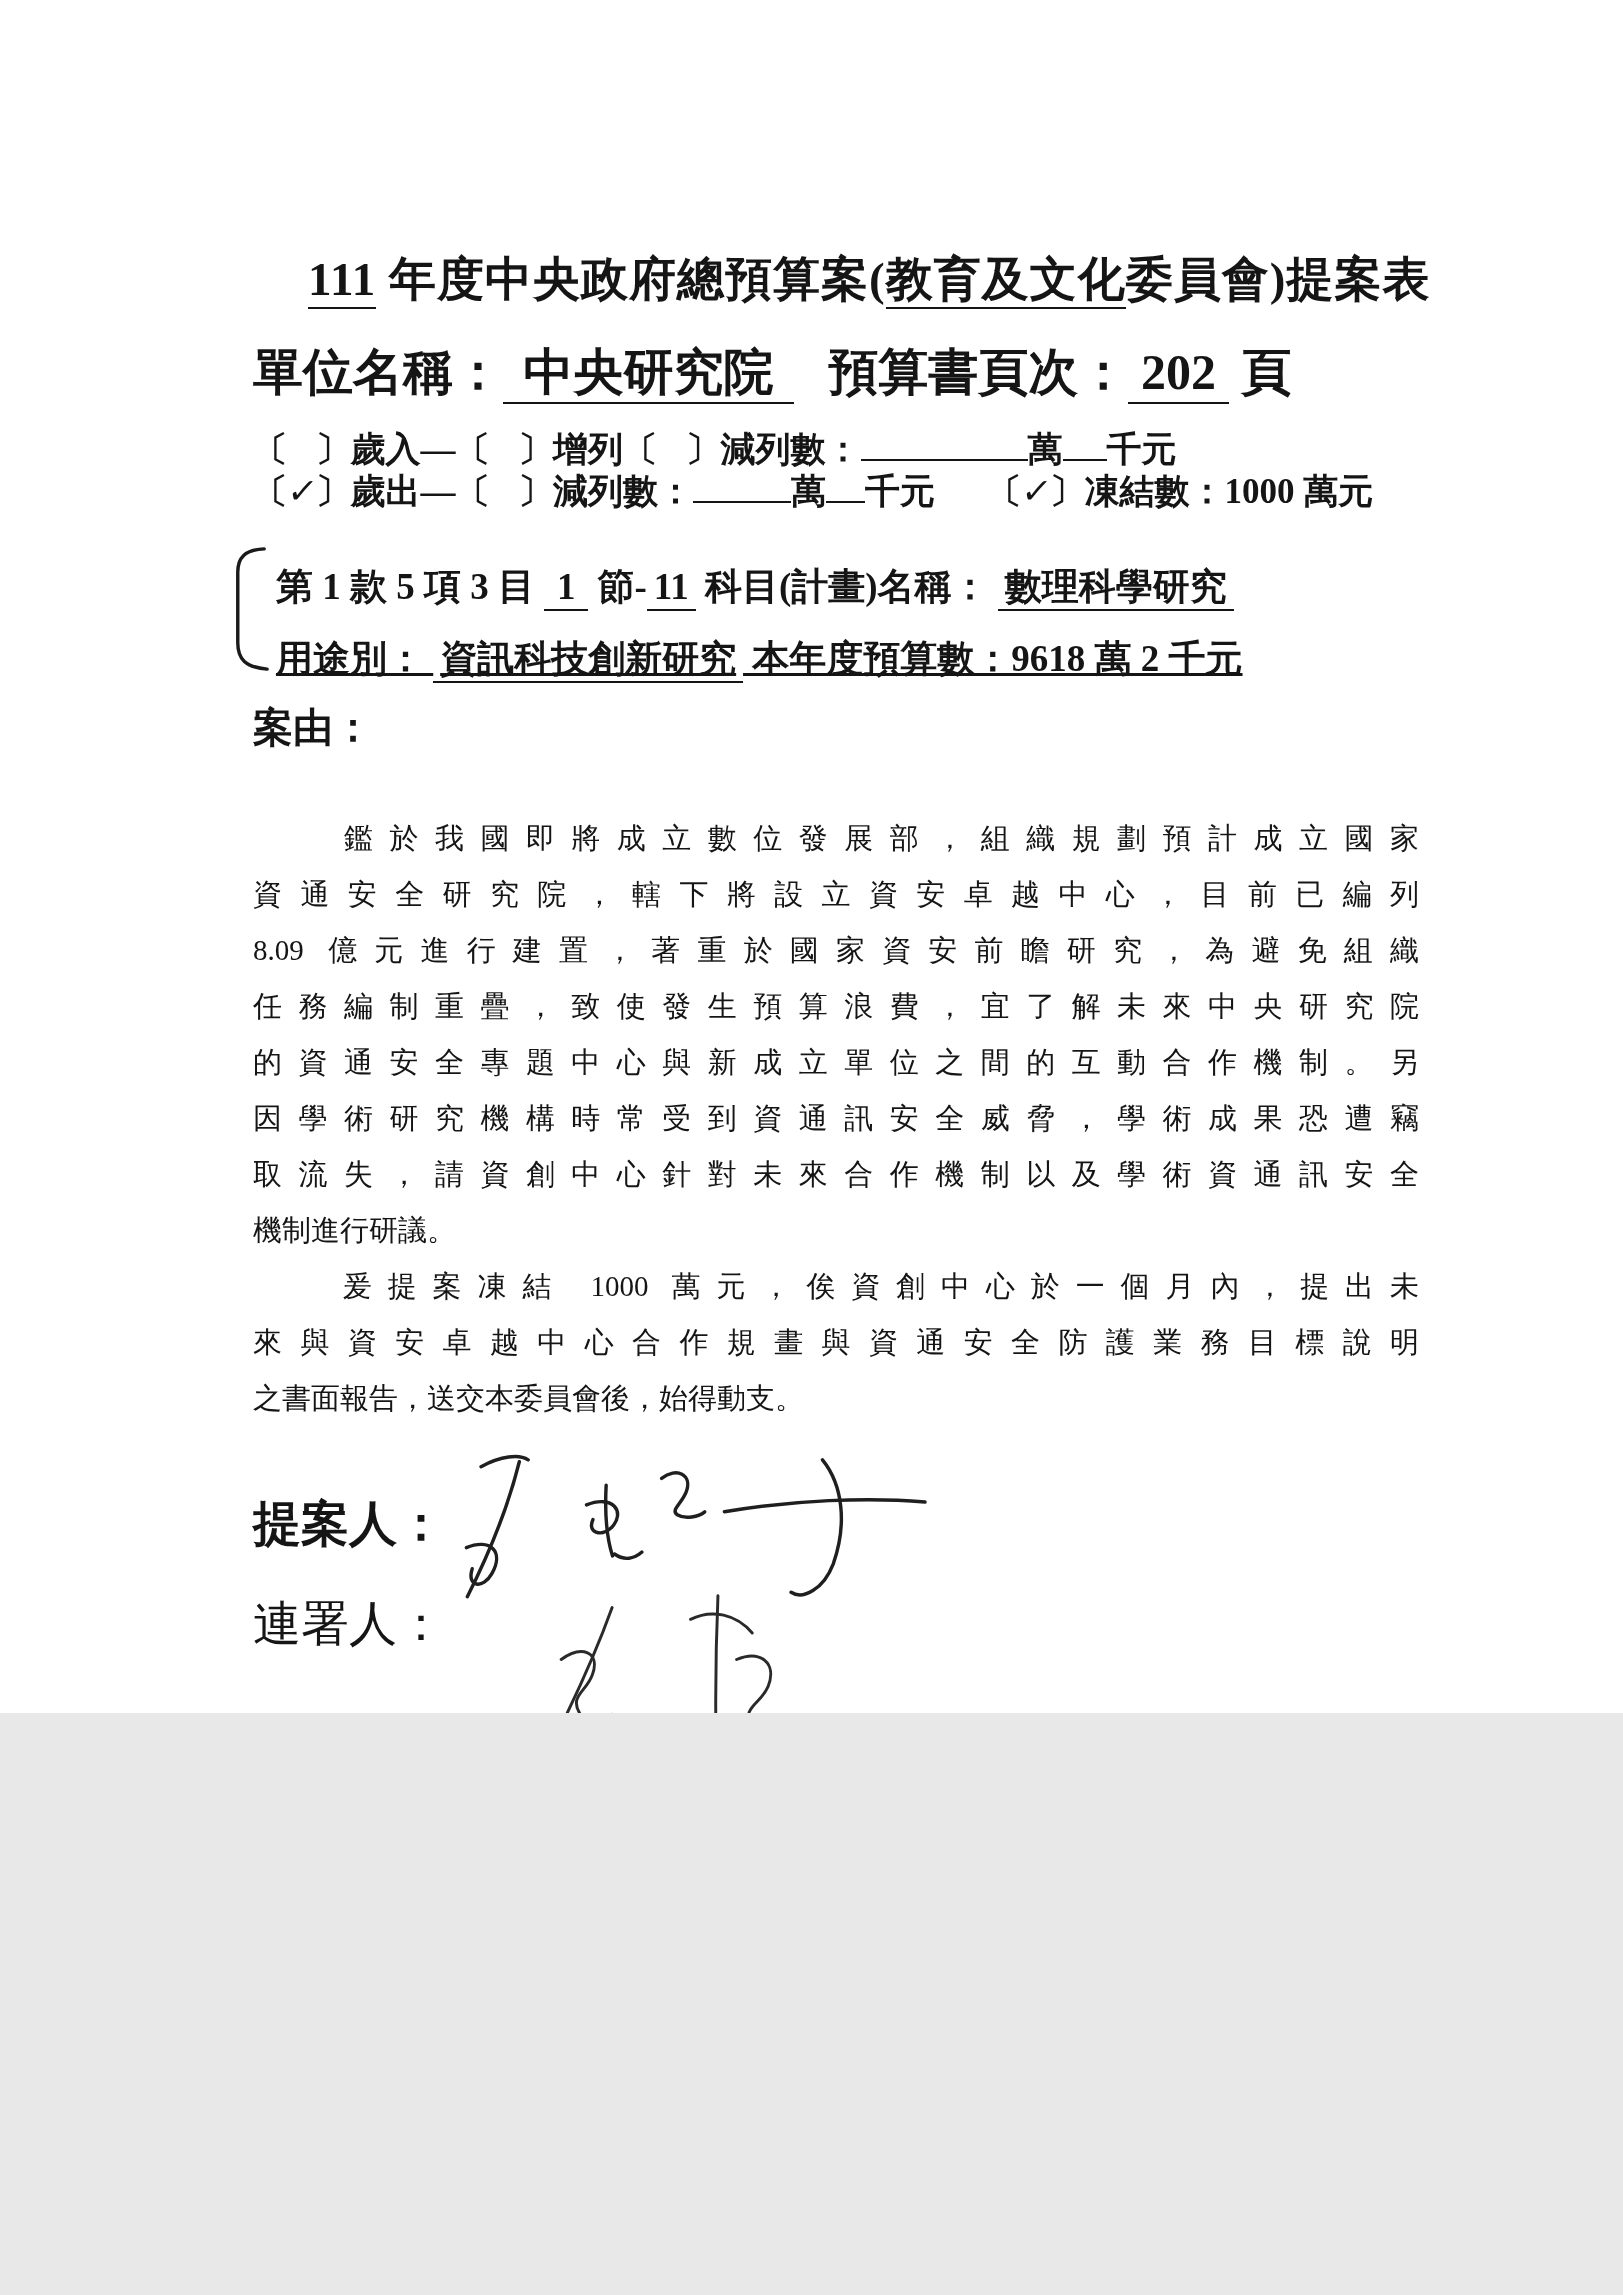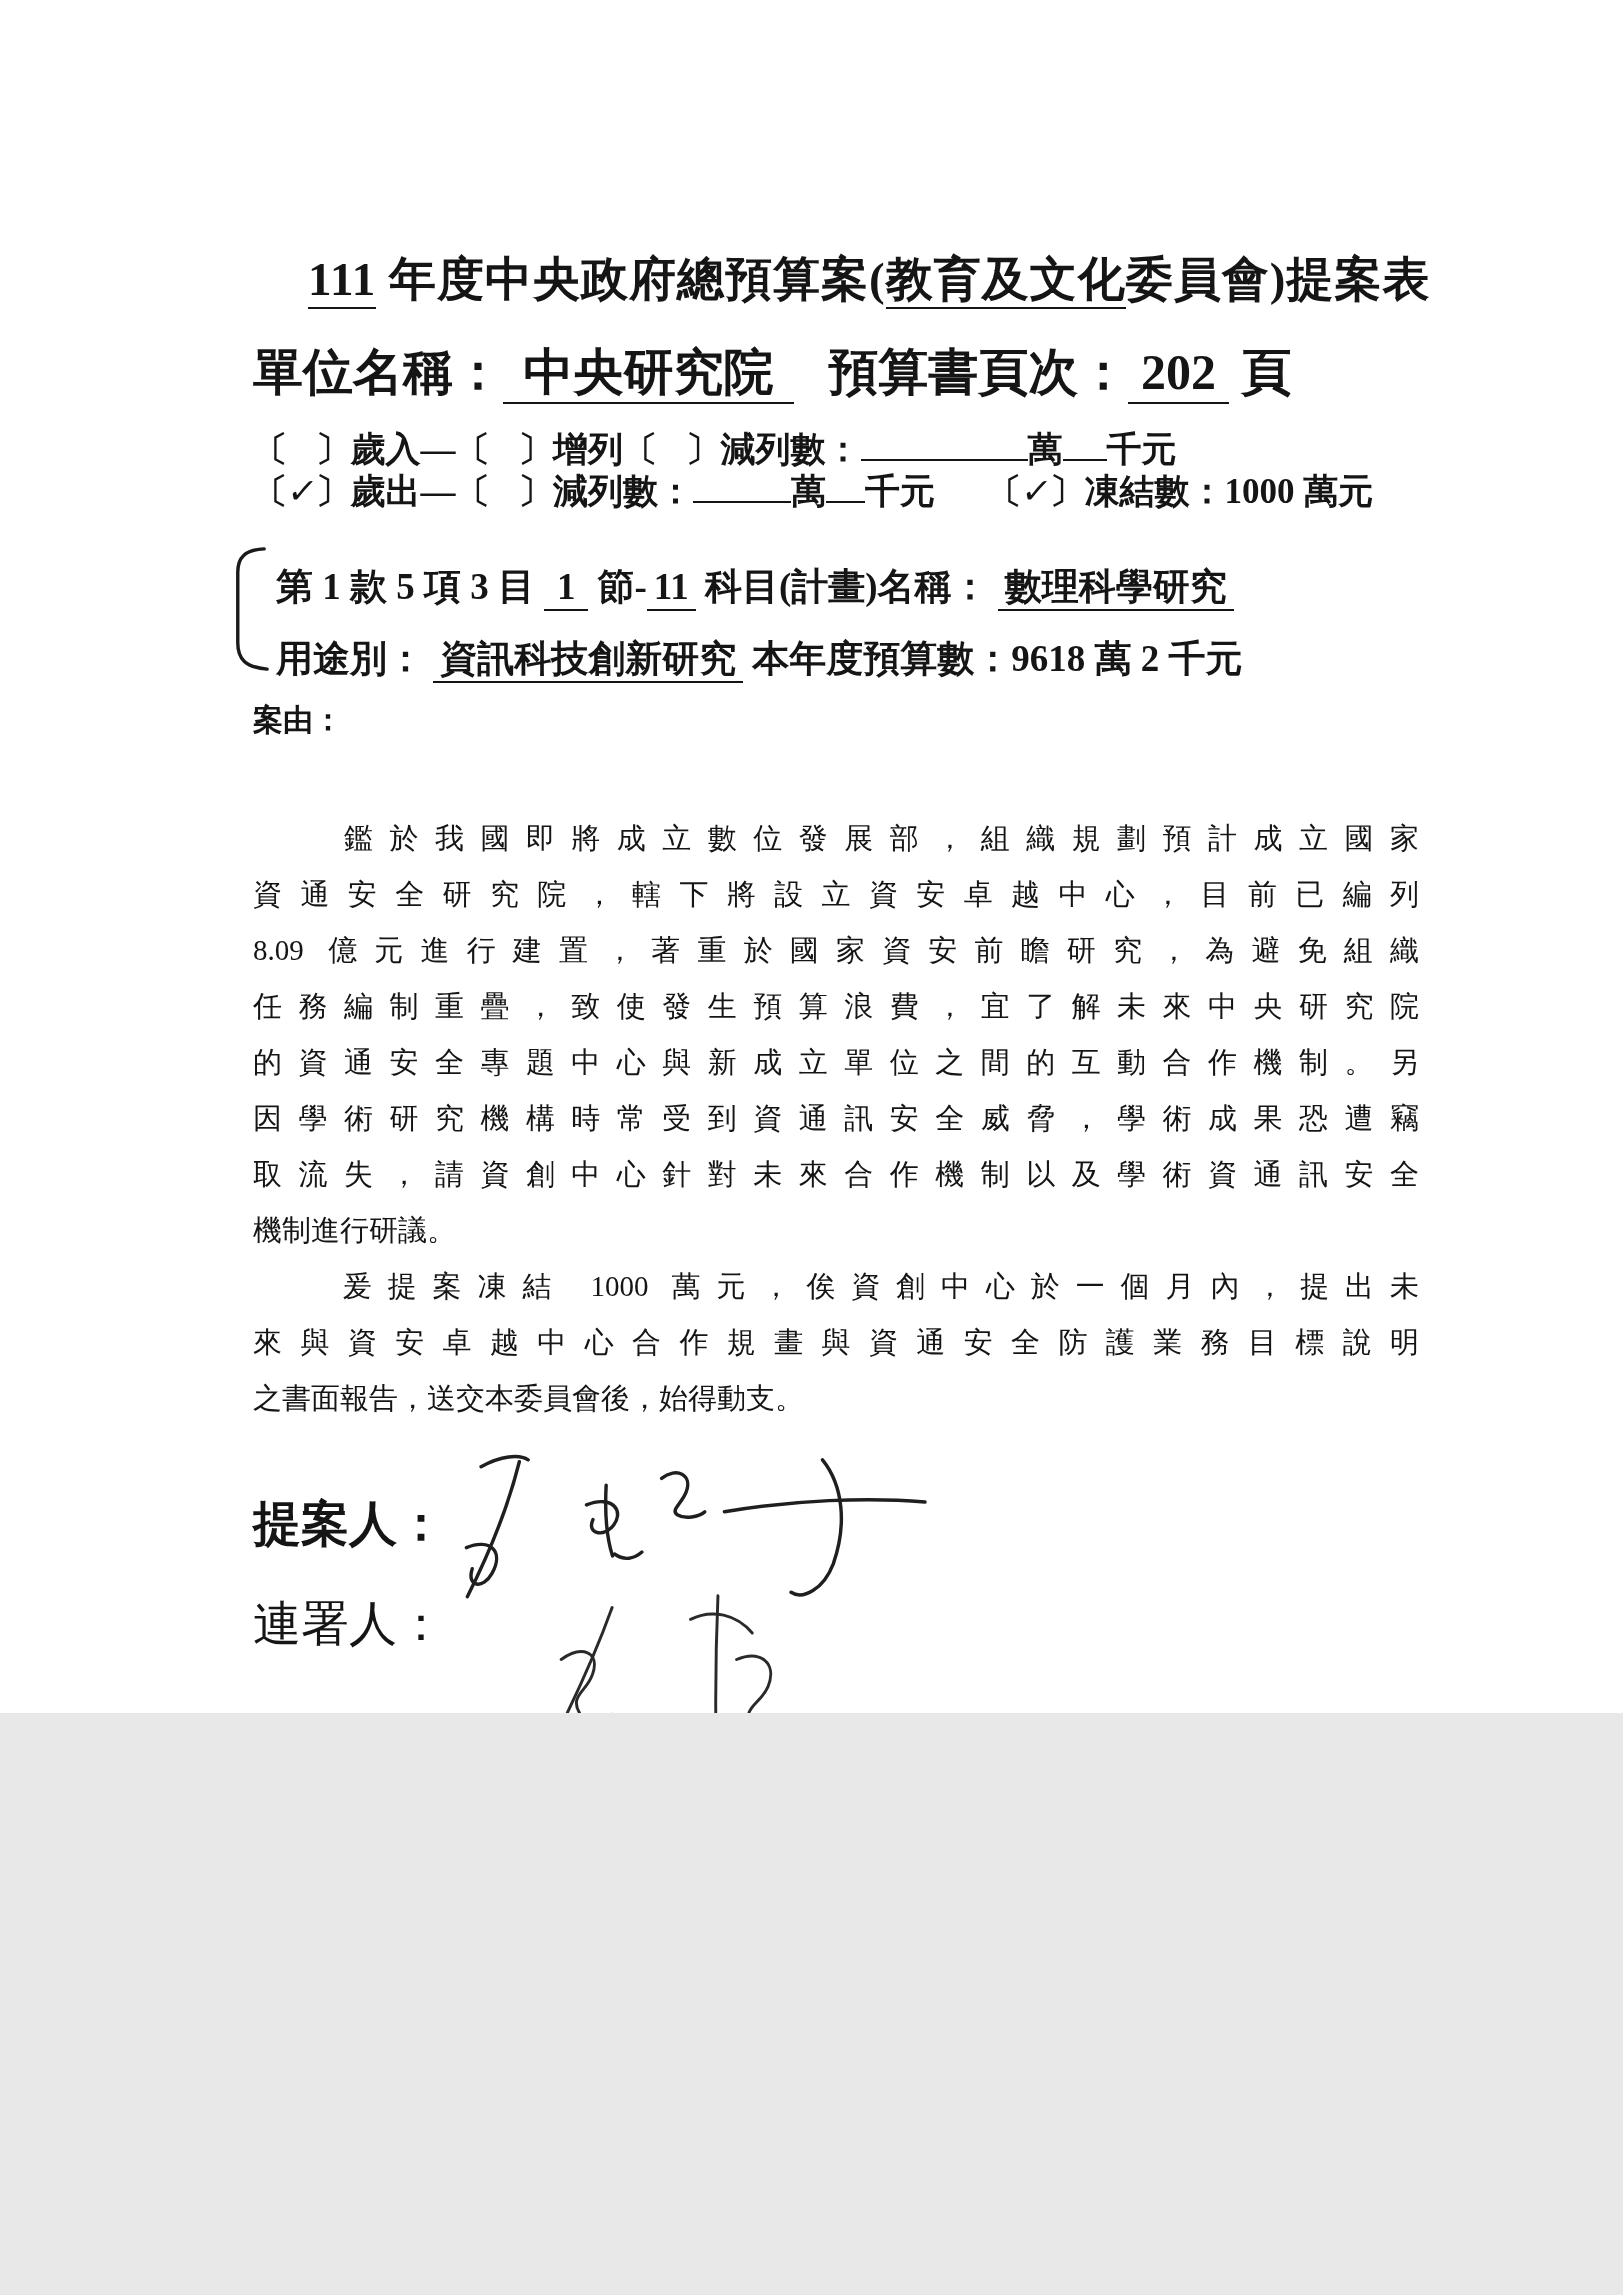--- a/index.html
+++ b/index.html
@@ -25,22 +25,22 @@
   
   .line-unit{position:absolute;left:253px;top:339px;font-size:50px;font-weight:700;white-space:nowrap;}
   .line-unit .gap{display:inline-block;width:34px;}
   .line-rev{position:absolute;left:253px;top:426px;font-size:35px;font-weight:700;white-space:nowrap;}
   .line-exp{position:absolute;left:253px;top:468px;font-size:35px;font-weight:700;white-space:nowrap;}
   .freeze-group{margin-left:52px;}
   .mk{display:inline-block;width:27.5px;text-align:center;font-family:"DejaVu Sans",sans-serif;transform:skewX(-8deg);}
   
   .bracket-svg{position:absolute;left:225px;top:543px;}
   .line-sec1{position:absolute;left:276px;top:562px;font-size:37px;font-weight:700;white-space:nowrap;}
-  .line-sec2{position:absolute;left:276px;top:634px;font-size:37px;font-weight:700;white-space:nowrap;}
-  .case-label{position:absolute;left:253px;top:700px;font-size:30px;font-weight:700;}
+  .line-sec2{position:absolute;left:276px;top:634px;font-size:37px;font-weight:700;white-space:nowrap;text-decoration:underline;}
+  .case-label{position:absolute;left:253px;top:700px;font-size:40px;font-weight:700;}
   
   .body-block{position:absolute;left:253px;top:810px;width:1166px;font-size:29px;line-height:56px;}
   .bl{text-align:justify;text-align-last:justify;}
   .bl.short{text-align-last:left;}
   
   .sig-label-proposer{position:absolute;left:253px;top:1492px;font-size:48px;font-weight:700;}
   .sig-label-cosigner{position:absolute;left:253px;top:1592px;font-size:48px;font-weight:400;}
   .sig-svg{position:absolute;}
   .sig-proposer{left:432px;top:1447px;}
   .sig-cosigner-1{left:464px;top:1587px;}

